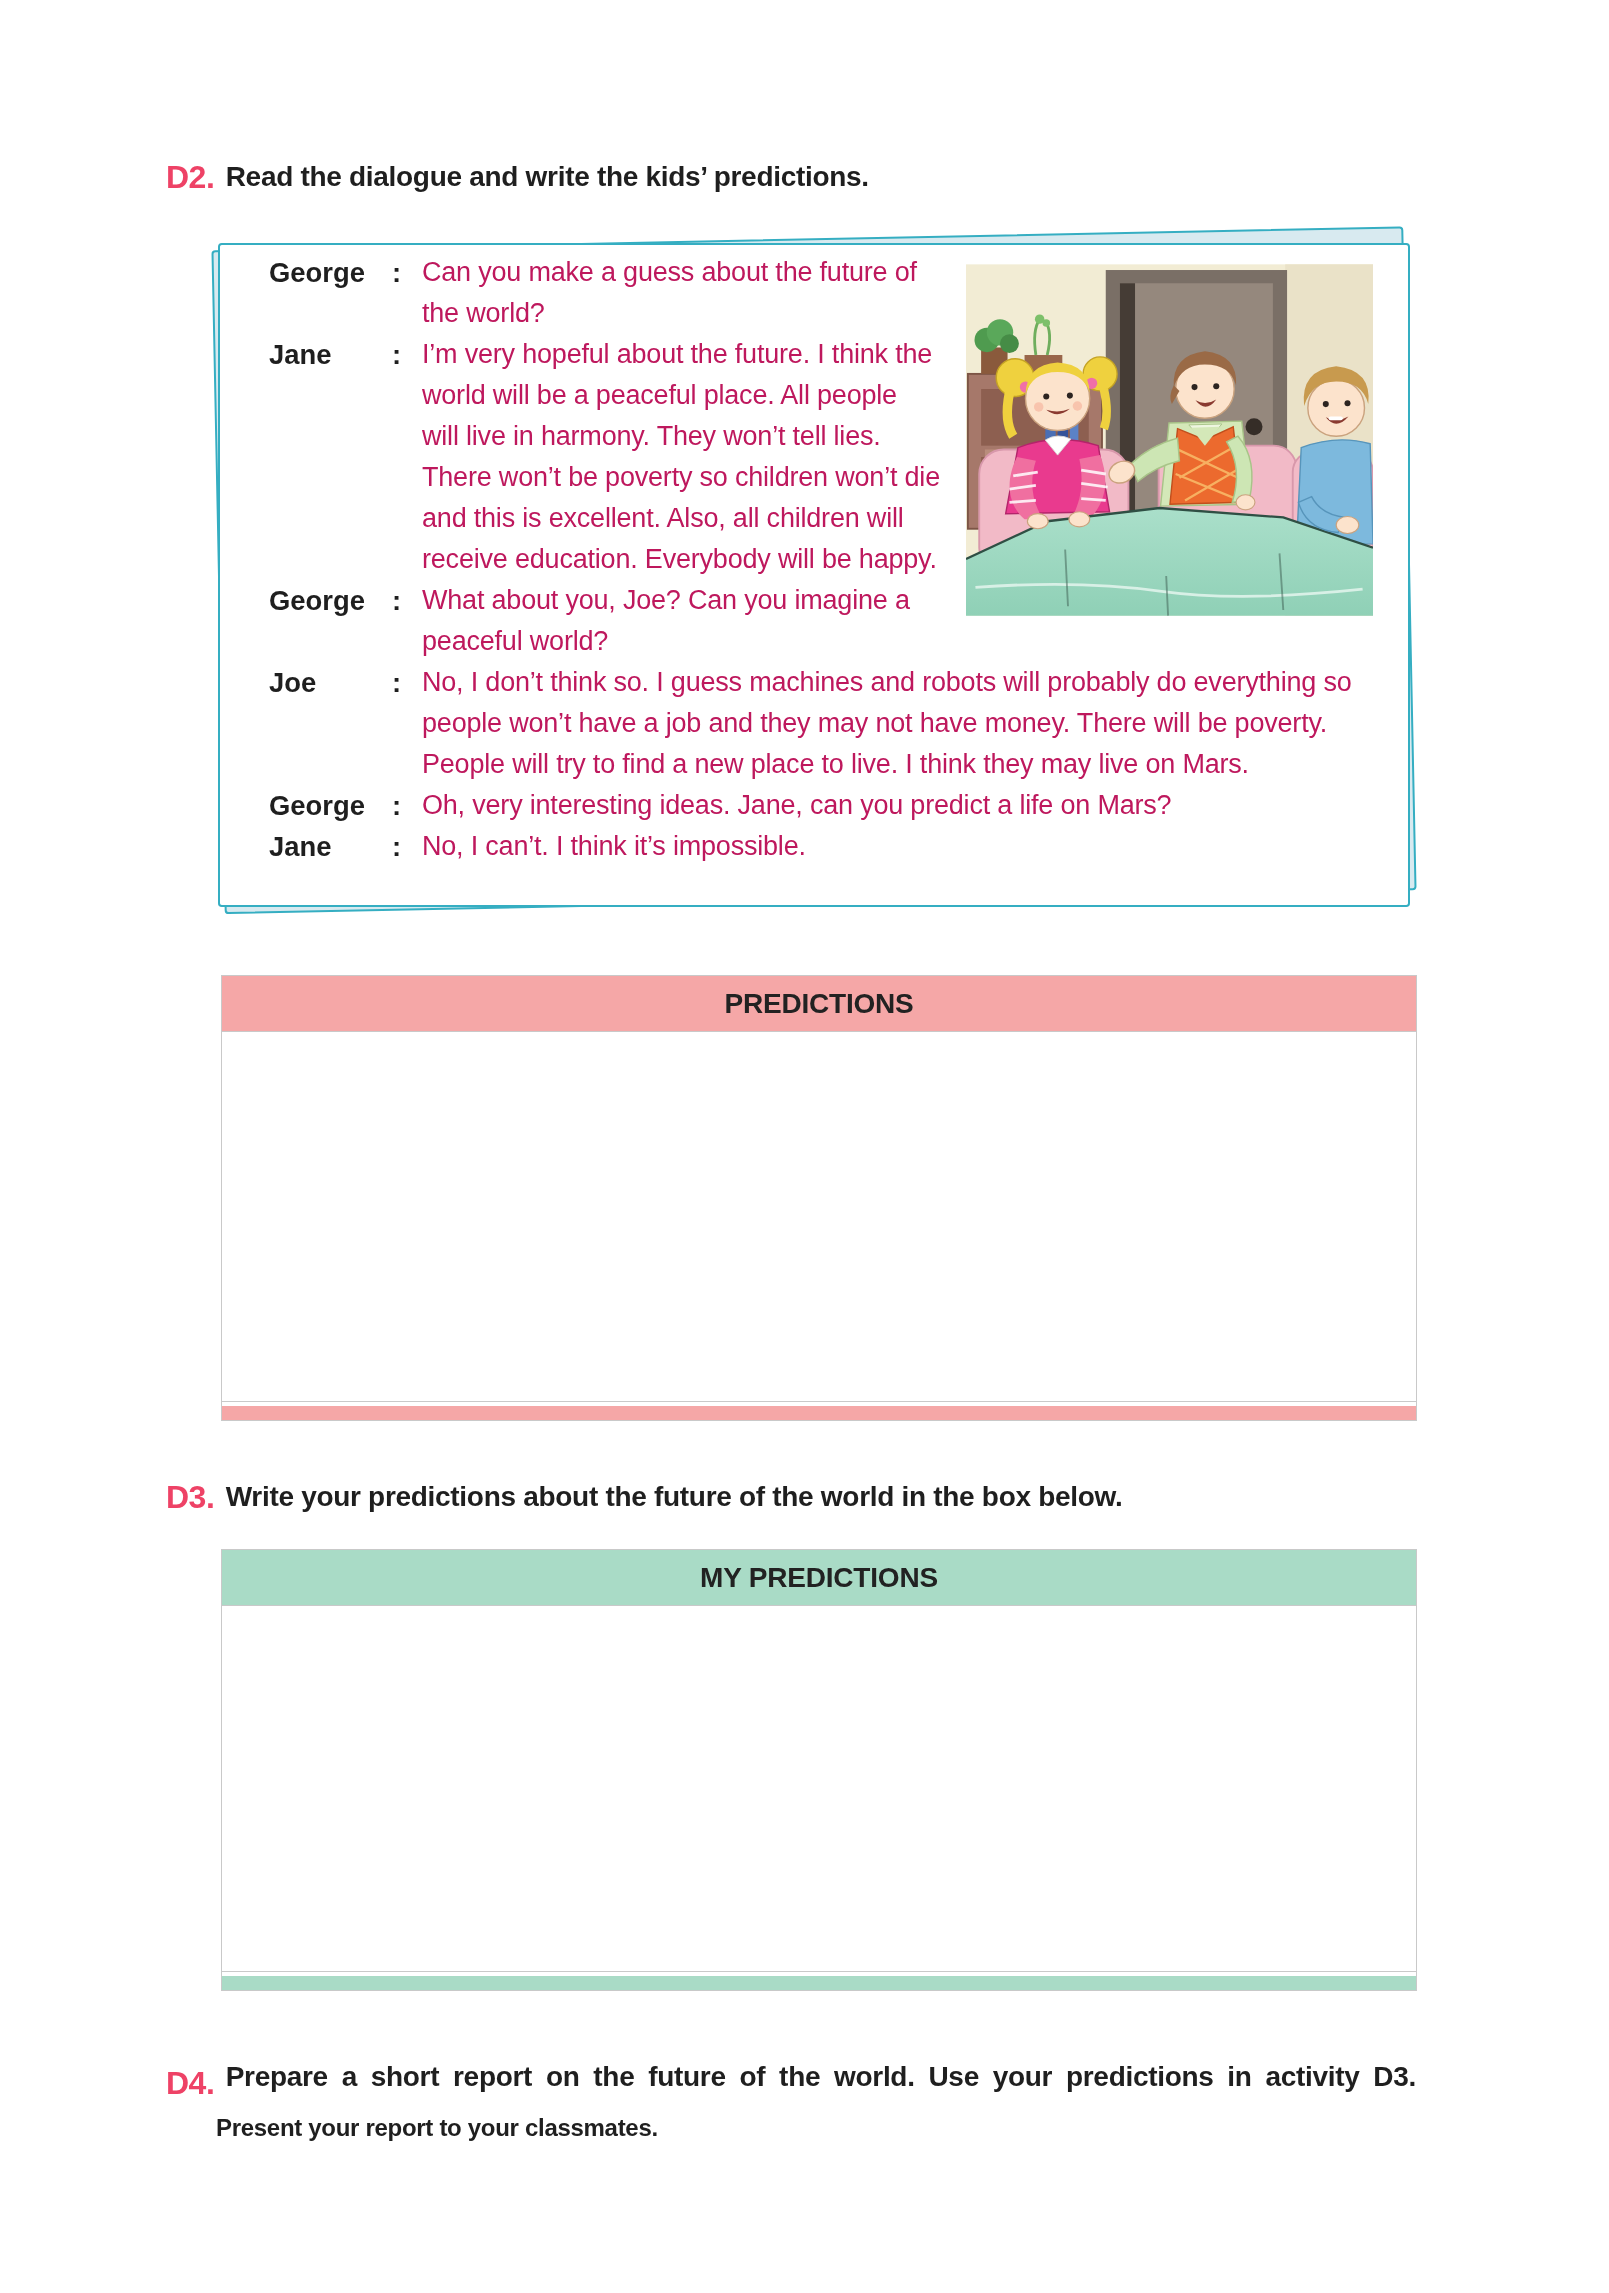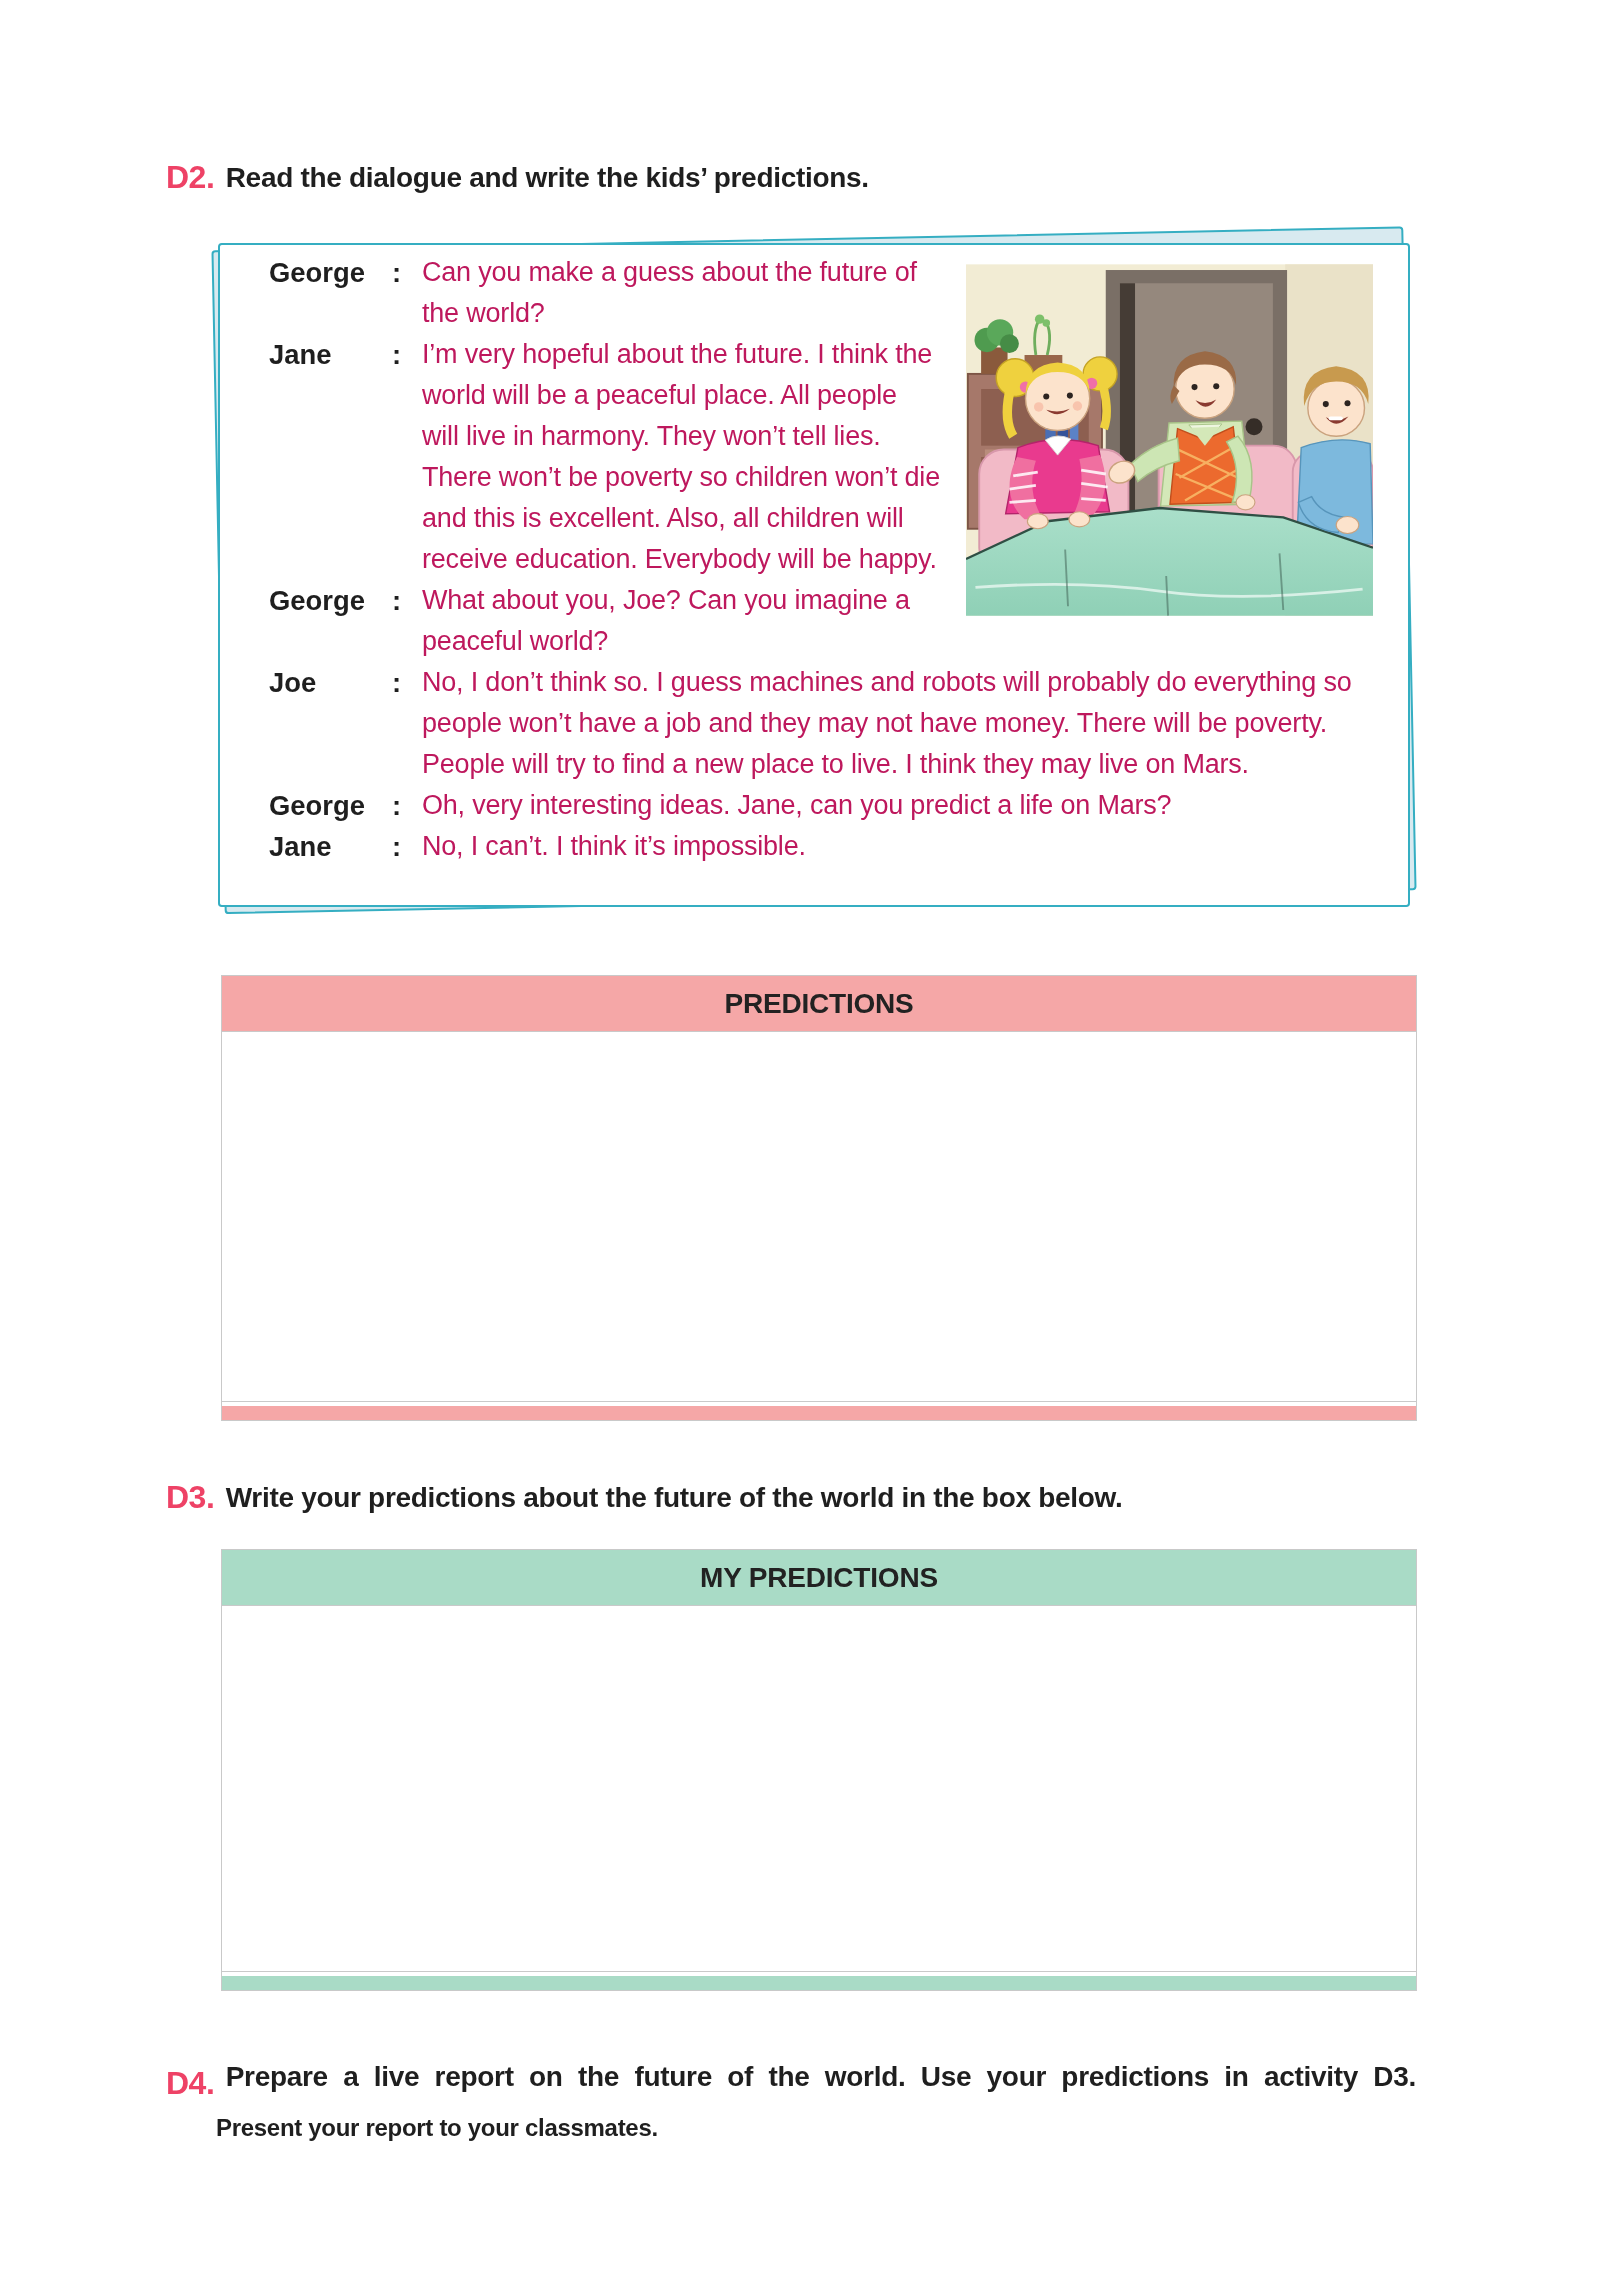--- a/index.html
+++ b/index.html
@@ -11,21 +11,21 @@
     --border_gray:#c9c9c9;
     --text_dark:#1f1f1f;
   }
   html,body{margin:0;padding:0;background:#ffffff;}
   .page{
     position:relative;width:1610px;height:2294px;background:#ffffff;
     font-family:"Liberation Sans","DejaVu Sans",sans-serif;color:var(--text_dark);
     overflow:hidden;
   }
   
-  .activity-heading{position:absolute;left:166px;display:flex;align-items:center;}
+  .activity-heading{position:absolute;left:166px;display:flex;align-items:flex-start;}
   .activity-label{
     color:var(--label_pink);font-size:32px;font-weight:800;letter-spacing:-0.5px;
     margin-right:11.4px;white-space:nowrap;
   }
   .activity-text{
     font-size:28px;font-weight:700;color:var(--text_dark);letter-spacing:-0.3px;line-height:36px;
   }
   
   .dialogue-wrap{position:absolute;left:218px;top:243px;width:1192px;height:664px;}
   .dialogue-backsheet{
@@ -265,20 +265,20 @@
       <span class="answer-title">MY PREDICTIONS</span>
     </div>
     <div class="answer-body" style="height:365px;"></div>
     <div class="answer-gap"></div>
     <div class="answer-stripe green-h"></div>
   </div>
 
   <div class="d4-block">
     <div class="d4-row">
       <span class="activity-label">D4.</span>
-      <span class="d4-text1 activity-text">Prepare a live report on the future of the world. Use your predictions in activity D3.</span>
+      <span class="d4-text1 activity-text">Prepare a short report on the future of the world. Use your predictions in activity D3.</span>
     </div>
     <div class="d4-text2 activity-text">Present your report to your classmates.</div>
   </div>
 
 
 </div>
 
 
 </body></html>

